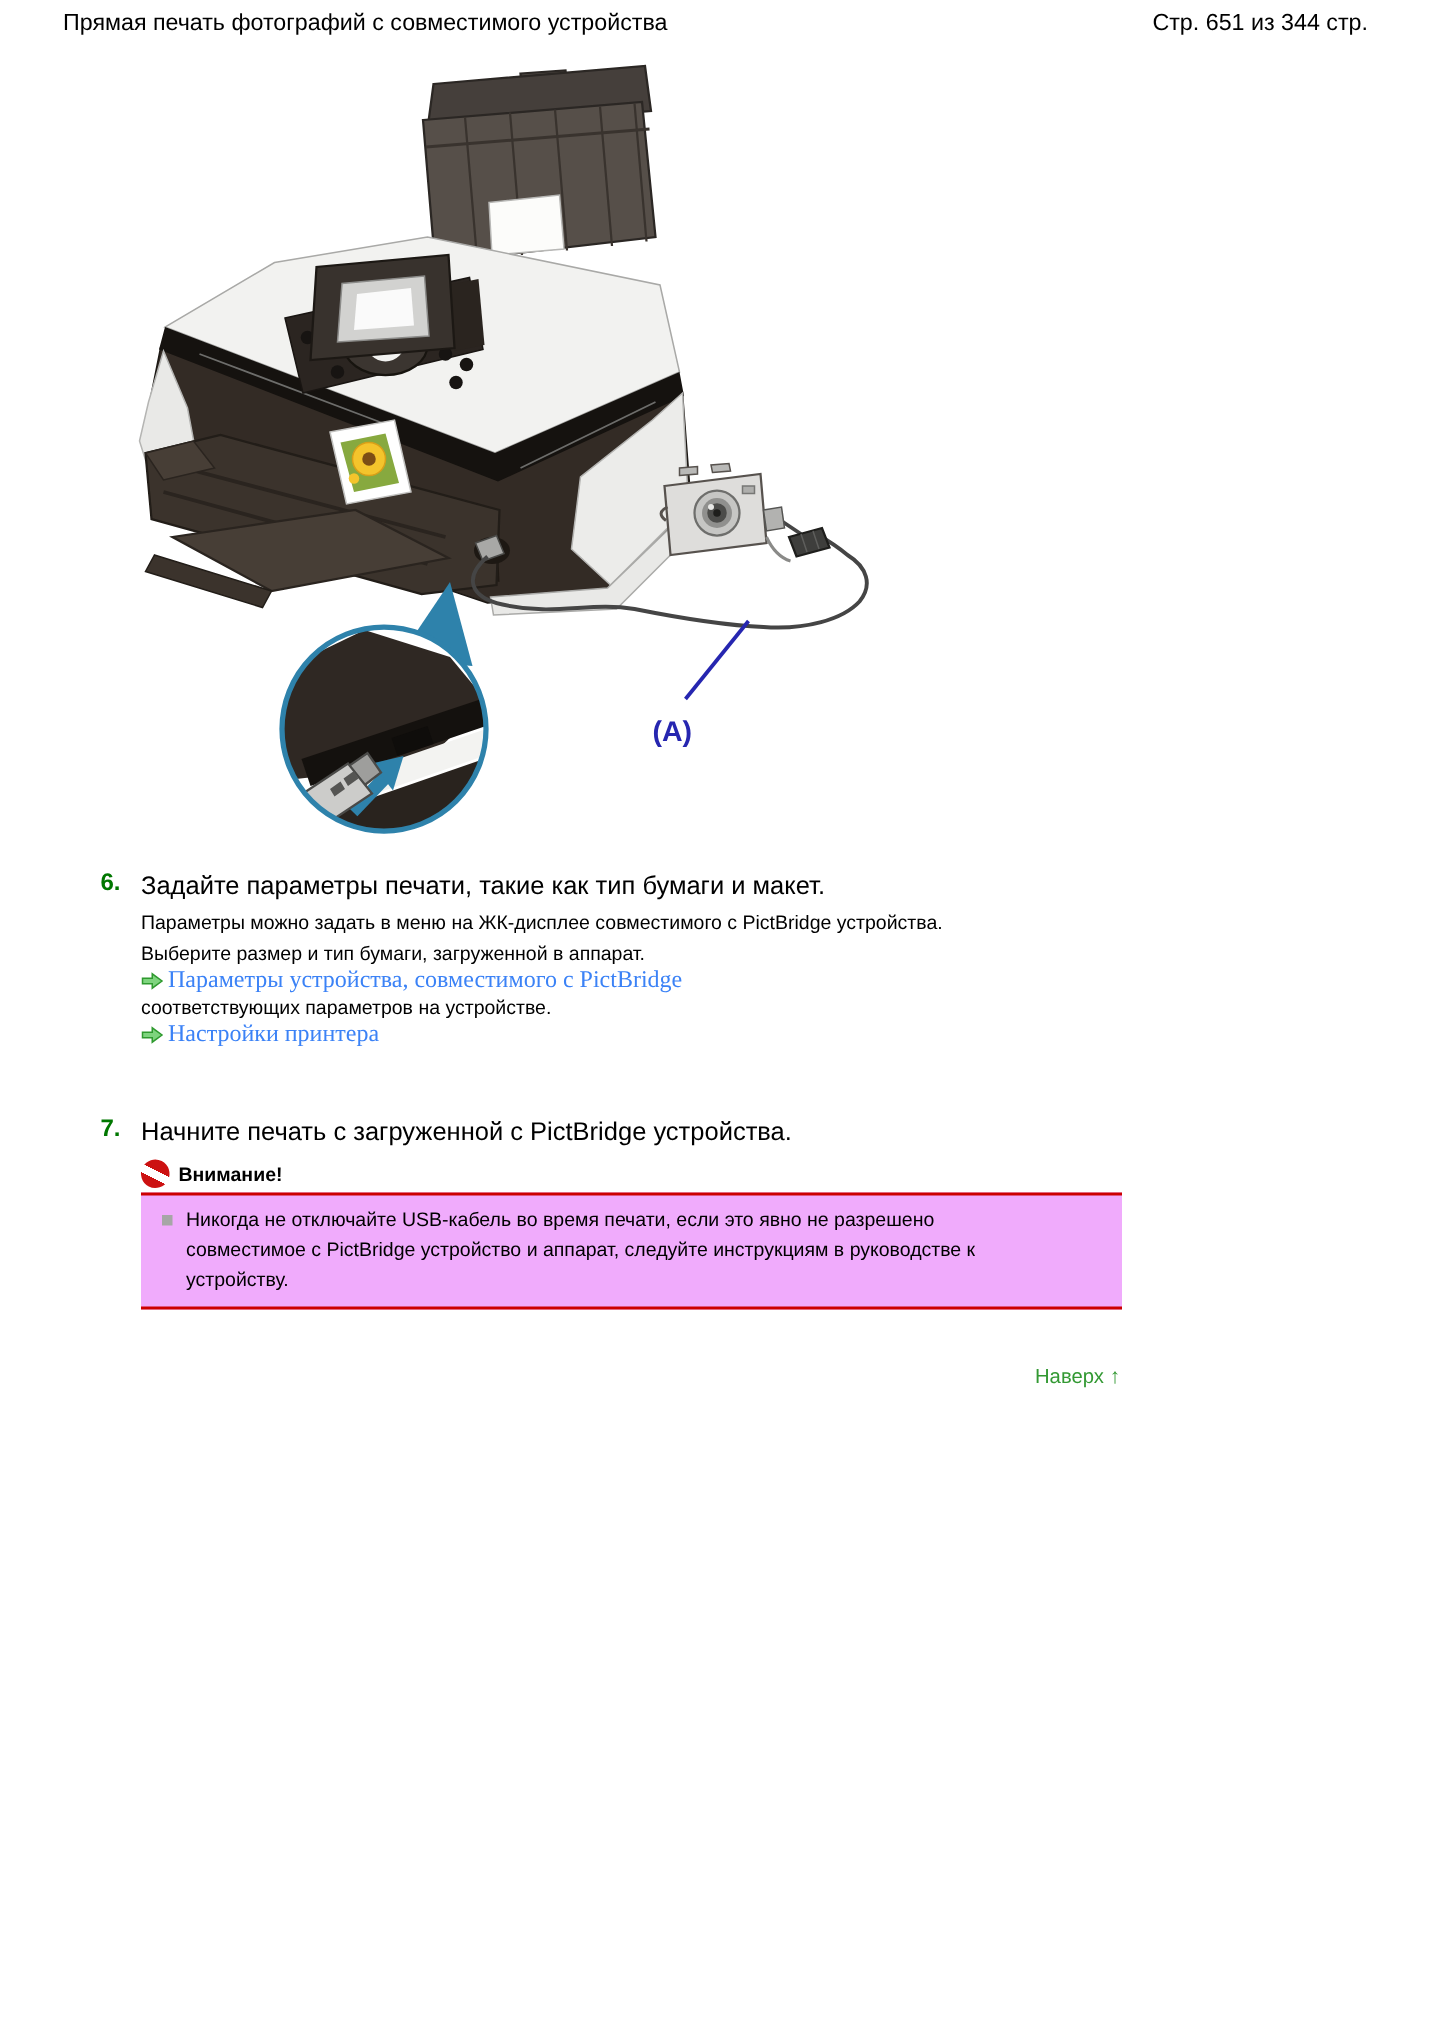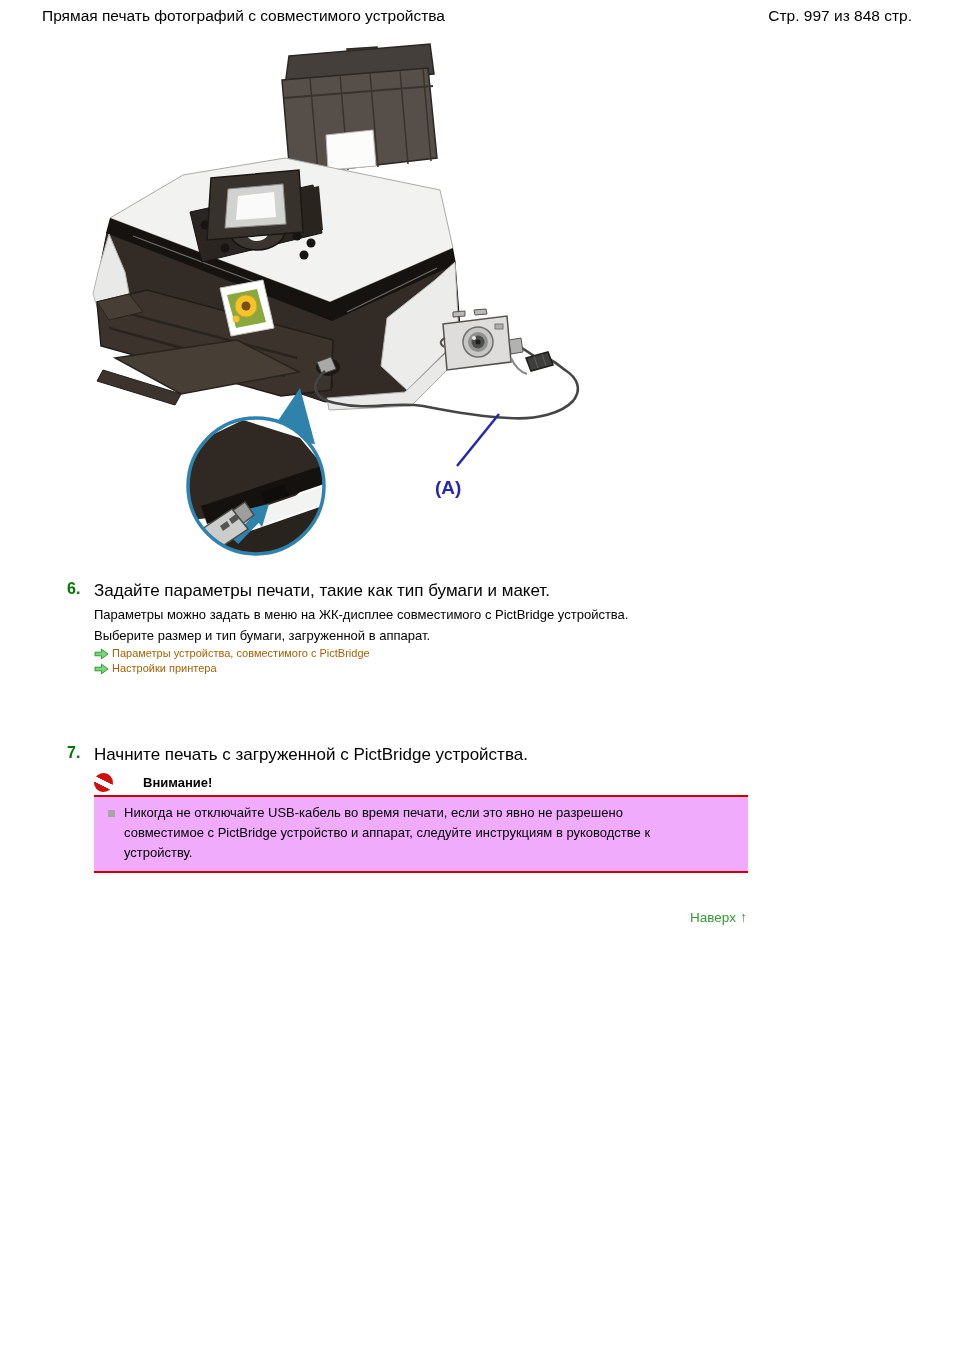--- a/index.html
+++ b/index.html
@@ -22,30 +22,30 @@
     position:absolute; left:-27px; top:0; color:#007700;
     font-size:16px; font-weight:bold;
   }
   .step-title { font-size:17px; line-height:21px; white-space:nowrap; }
   .step-content { margin-top:3px; font-size:13px; line-height:21px; }
   .text-line { white-space:nowrap; }
   .link-row {
     display:flex; align-items:center; height:15px; line-height:15px; cursor:pointer;
   }
   .link-arrow { width:15px; height:12px; margin-right:3px; flex:0 0 auto; }
-  .green-link { color:#a16207; text-decoration:none; font-size:11px; white-space:nowrap; }
+  .green-link { color:#3b82f6; text-decoration:none; font-size:16px; white-space:nowrap;font-family:Liberation Serif, serif; }
   
   .warning { position:absolute; left:94px; top:771px; width:654px; }
   .warning-header { display:flex; align-items:center; height:22px; }
   .warning-icon {
     width:19px; height:19px; border-radius:50%; margin-right:6px; flex:0 0 auto;
     background:linear-gradient(45deg,#cc1111 38%,#ffffff 38%,#ffffff 58%,#cc1111 58%);
     transform:rotate(-18deg);
   }
-  .warning-title { font-size:13px; font-weight:bold;margin-left:24px; }
+  .warning-title { font-size:13px; font-weight:bold; }
   .warning-box {
     position:relative; margin-top:2px;
     border-top:2px solid #cc0000; border-bottom:2px solid #cc0000;
     background:#f0abfc; padding:6px 10px 8px 30px;
     font-size:13px; line-height:20px;
   }
   .bullet-square {
     position:absolute; left:14px; top:13px; width:7px; height:7px; background:#a6a6a6;
   }
   
@@ -56,21 +56,21 @@
   }
   .up-arrow-glyph { font-size:14px; }
 </style>
 </head>
 <body>
 
 <div class="page">
 
   <div class="header">
     <span>Прямая печать фотографий с совместимого устройства</span>
-    <span>Стр. 997 из 848 стр.</span>
+    <span>Стр. 651 из 344 стр.</span>
   </div>
 
   <div class="illustration">
     <svg width="500" height="530" viewBox="0 0 500 530" xmlns="http://www.w3.org/2000/svg">
 
       <g>
         <polygon points="262,9 292,7 294,30 264,32" fill="#4e4843" stroke="#2b2724" stroke-width="1.5"></polygon>
         <polygon points="204,16 345,4 349,34 200,46" fill="#453f3b" stroke="#2b2724" stroke-width="1.5"></polygon>
         <polygon points="197,40 343,28 352,118 205,135" fill="#564f49" stroke="#2b2724" stroke-width="1.5"></polygon>
         <path d="M225,38 L233,132 M255,35 L263,130 M285,33 L293,127 M315,31 L323,124 M338,29 L346,121" stroke="#39332e" stroke-width="1.5" fill="none"></path>
@@ -202,20 +202,21 @@
     <div class="step-title">Задайте параметры печати, такие как тип бумаги и макет.</div>
     <div class="step-content">
       <div class="text-line">Параметры можно задать в меню на ЖК-дисплее совместимого с PictBridge устройства.</div>
       <div class="text-line">Выберите размер и тип бумаги, загруженной в аппарат.</div>
       <div class="link-row">
         <svg class="link-arrow" viewBox="0 0 15 12">
           <path d="M1,4.2 L7.5,4.2 L7.5,1.2 L14,6 L7.5,10.8 L7.5,7.8 L1,7.8 Z" fill="#7ed47e" stroke="#2f9a2f" stroke-width="1"></path>
         </svg>
         <a class="green-link">Параметры устройства, совместимого с PictBridge</a>
       </div>
+      <div class="text-line">соответствующих параметров на устройстве.</div>
       <div class="link-row">
         <svg class="link-arrow" viewBox="0 0 15 12">
           <path d="M1,4.2 L7.5,4.2 L7.5,1.2 L14,6 L7.5,10.8 L7.5,7.8 L1,7.8 Z" fill="#7ed47e" stroke="#2f9a2f" stroke-width="1"></path>
         </svg>
         <a class="green-link">Настройки принтера</a>
       </div>
     </div>
   </div>
 
   <div class="step" style="top:744px;">

